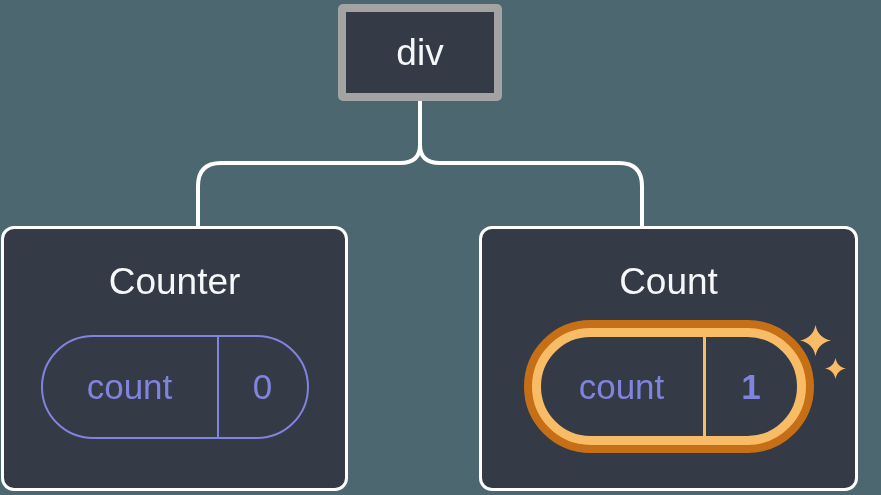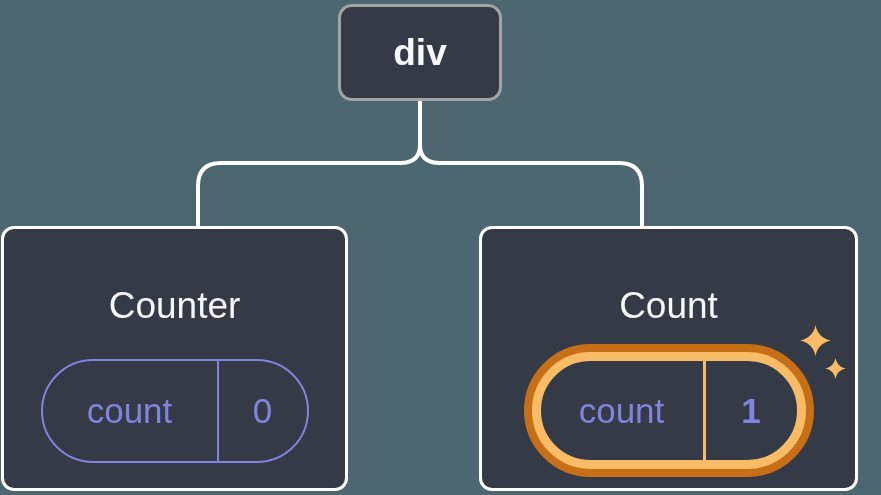--- a/index.html
+++ b/index.html
@@ -15,41 +15,41 @@
     position: absolute;
     left: 0; top: 0;
     width: 881px; height: 495px;
   }
   .node-root {
     position: absolute;
     left: 338px; top: 4px;
     width: 164px; height: 97px;
     box-sizing: border-box;
     background: #343a46;
-    border: 3px solid #a3a3a3;
-    border-radius: 14px;
+    border: 8px solid #a3a3a3;
+    border-radius: 5px;
     display: flex;
     align-items: center;
     justify-content: center;
     color: #f6f7f9;
     font-size: 37px;
-    font-weight: 700;
+    font-weight: 400;
   }
   .card {
     position: absolute;
     top: 226px;
     height: 265px;
     box-sizing: border-box;
     background: #343a46;
     border: 3px solid #ffffff;
     border-radius: 13px;
     display: flex;
     flex-direction: column;
     align-items: center;
-    padding-top: 56px;
+    padding-top: 32px;
   }
   .card-left  { left: 1px;   width: 347px; }
   .card-right { left: 479px; width: 379px; }
   .card-title {
     margin: 0;
     font-size: 37px;
     line-height: 42px;
     font-weight: 500;
     color: #f6f7f9;
   }

